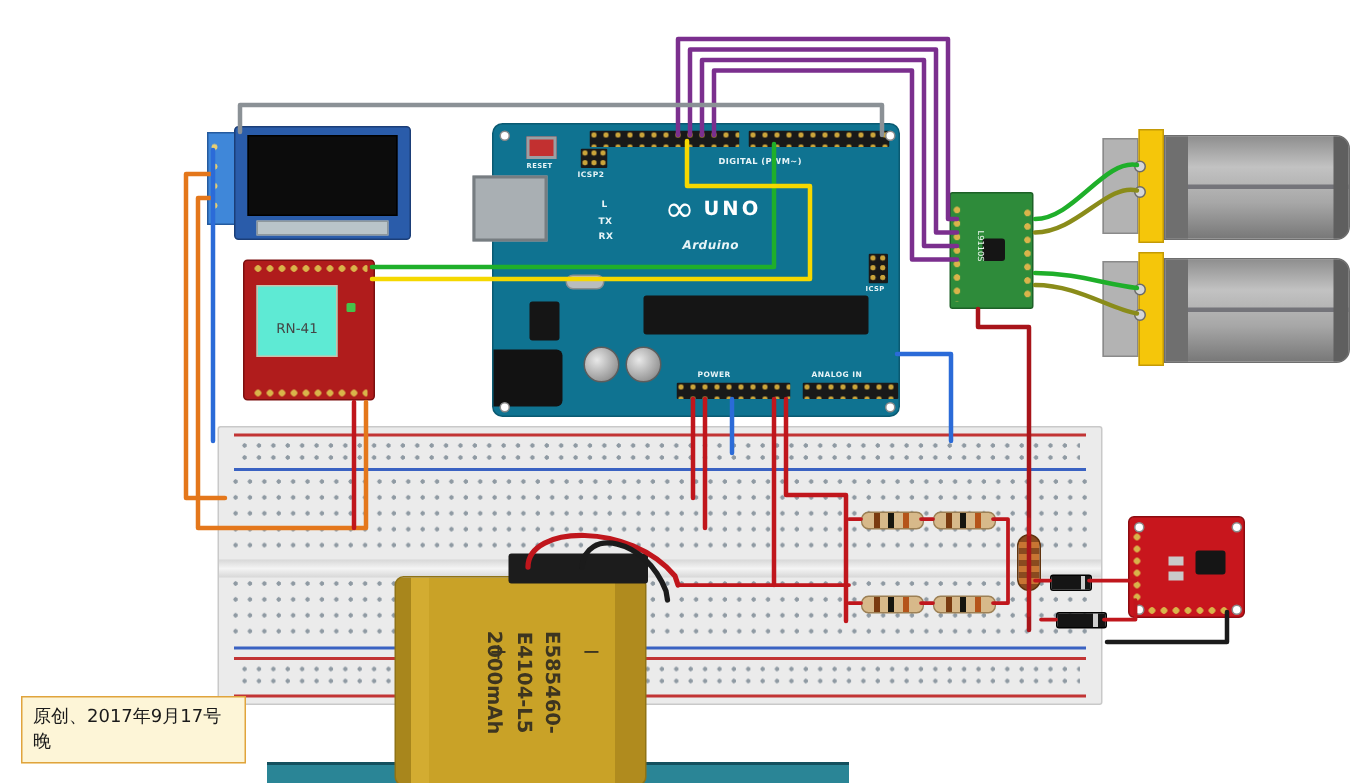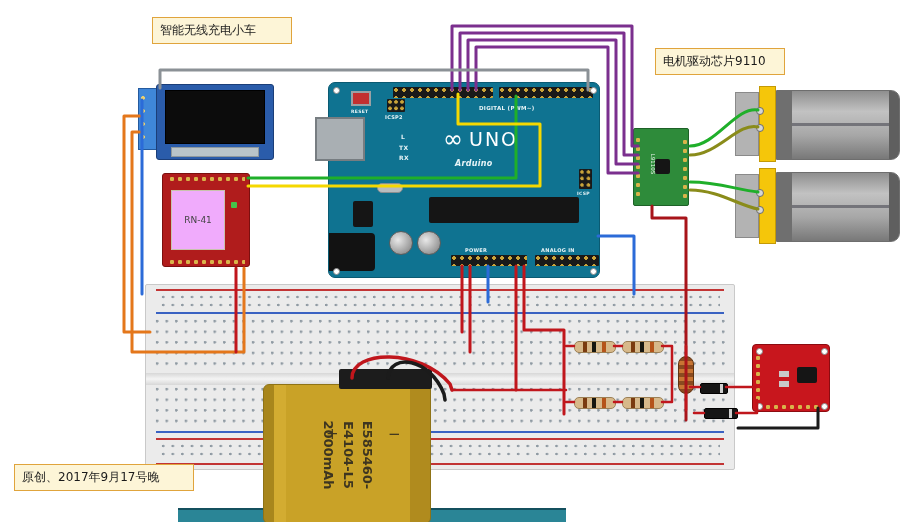--- a/index.html
+++ b/index.html
@@ -24,21 +24,21 @@
   .pins{background-color:#191919;background-image:radial-gradient(circle at 3px 3px,#caa43a 1.6px,rgba(0,0,0,0) 2px);background-size:8px 8px;border-radius:1px;}
   .pads{background-image:radial-gradient(circle at 3px 3px,#d9b44a 2px,rgba(0,0,0,0) 2.4px);background-size:8px 8px;}
   .mhole{position:absolute;width:7px;height:7px;border-radius:50%;background:#fff;border:1px solid #8a8a8a;box-sizing:border-box;}
   .chip{position:absolute;background:#151515;border-radius:2px;}
 
   
   #arduino{left:328px;top:82px;width:272px;height:196px;background:#0f7391;border:1px solid #0a5a72;border-radius:7px;}
   .ardlabel{position:absolute;color:#e7f4f7;font-size:5px;letter-spacing:.3px;white-space:nowrap;font-weight:bold;}
   #uno-logo{position:absolute;left:114px;top:44px;color:#fff;display:flex;align-items:center;gap:6px;}
   #uno-logo .inf{font-size:24px;line-height:1;}
-  #uno-logo .uno{font-size:19px;font-weight:normal;letter-spacing:2px;}
+  #uno-logo .uno{font-size:13px;font-weight:bold;letter-spacing:2px;}
   .cap{position:absolute;width:22px;height:22px;border-radius:50%;background:radial-gradient(circle at 8px 8px,#e8e8e8,#9a9a9a 70%,#6d6d6d);border:1px solid #5d5d5d;}
 
   
   .motor-body{position:absolute;left:41px;top:4px;width:122px;height:68px;border:1px solid #6e6e6e;border-radius:0 9px 9px 0;
               background:linear-gradient(180deg,#8f8f8f,#c2c2c2 30%,#a7a7a7 65%,#787878);}
   .term{position:absolute;width:6px;height:6px;border-radius:50%;background:#d6d6d6;border:1px solid #6b6b6b;}
 
   
   .resistor{position:absolute;width:40px;height:10px;border-radius:5px;background:
     linear-gradient(90deg,#d7b98a 0 8px,#7a3b10 8px 12px,#d7b98a 12px 17px,#16160f 17px 21px,#d7b98a 21px 27px,#b5541a 27px 31px,#d7b98a 31px);
@@ -72,21 +72,21 @@
     <div class="holes" style="left:1px;top:6px;width:8px;height:50px;background-size:8px 13px;background-image:radial-gradient(circle at 3px 3px,#e8cf72 1.8px,rgba(0,0,0,0) 2.2px);position:absolute;"></div>
   </div>
   <div class="abs" style="left:156px;top:84px;width:118px;height:76px;background:#2a5caa;border:1px solid #1b3e78;border-radius:3px;">
     <div class="abs" style="left:8px;top:5px;width:100px;height:54px;background:#0c0c0c;border:1px solid #000;"></div>
     <div class="abs" style="left:14px;top:62px;width:88px;height:10px;background:#b9c4c9;border:1px solid #8e989d;"></div>
   </div>
 
   <div class="abs" style="left:162px;top:173px;width:88px;height:94px;background:#b01c1c;border:1px solid #7c0f0f;border-radius:3px;">
     <div class="pads abs" style="left:6px;top:2px;width:76px;height:7px;"></div>
     <div class="pads abs" style="left:6px;top:85px;width:76px;height:7px;"></div>
-    <div class="abs" style="left:8px;top:16px;width:54px;height:60px;background:#f0abfc;border:1px solid #c9c2ad;">
+    <div class="abs" style="left:8px;top:16px;width:54px;height:48px;background:#5eead4;border:1px solid #c9c2ad;">
       <div style="position:absolute;left:0;right:0;top:24px;text-align:center;font-size:9px;color:#444;">RN-41</div>
     </div>
     <div class="abs" style="left:68px;top:28px;width:6px;height:6px;background:#46c24a;border-radius:1px;"></div>
   </div>
 
   <div id="arduino" class="abs">
     <div class="abs" style="left:-14px;top:34px;width:50px;height:44px;background:#a9afb3;border:2px solid #777d81;"></div>
     <div class="abs" style="left:0px;top:150px;width:46px;height:38px;background:#121212;border-radius:0 4px 4px 0;"></div>
     <div class="abs" style="left:22px;top:8px;width:20px;height:15px;background:#c23030;border:2px solid #9aa0a4;"></div>
     <div class="ardlabel" style="left:22px;top:26px;font-size:4.5px;">RESET</div>
@@ -218,17 +218,15 @@
 
     <path d="M388,378 C390,352 430,358 444,394 L445,400" stroke="#1b1b1b" stroke-width="3.5"></path>
     <path d="M818,408 L818,428 L738,428" stroke="#1b1b1b" stroke-width="3"></path>
 
     <path d="M690,146 C716,146 736,106 758,110" stroke="#1faf2a" stroke-width="3"></path>
     <path d="M690,155 C718,155 738,122 758,127" stroke="#8a8c1a" stroke-width="3"></path>
     <path d="M690,182 C718,182 738,190 758,192" stroke="#1faf2a" stroke-width="3"></path>
     <path d="M690,190 C718,190 740,206 758,209" stroke="#8a8c1a" stroke-width="3"></path>
   </svg>
 
-  <div class="note" style="left:152px;top:17px;width:140px;">智能无线充电小车</div>
-  <div class="note" style="left:655px;top:48px;width:130px;">电机驱动芯片9110</div>
-  <div class="note" style="left:14px;top:464px;width:180px;">原创、2017年9月17号晚</div>
+  <div class="note" style="left:14px;top:464px;width:150px;">原创、2017年9月17号晚</div>
 
 </div>
 
 </body></html>

